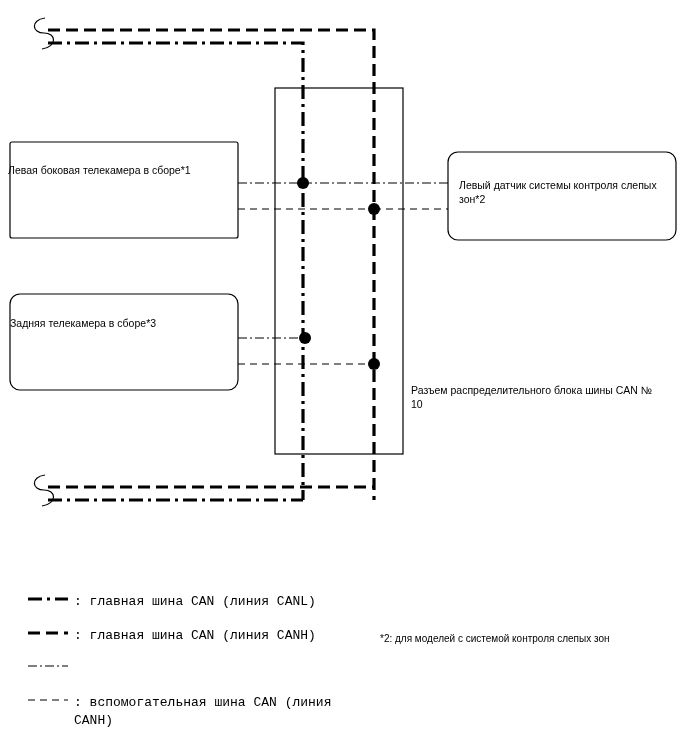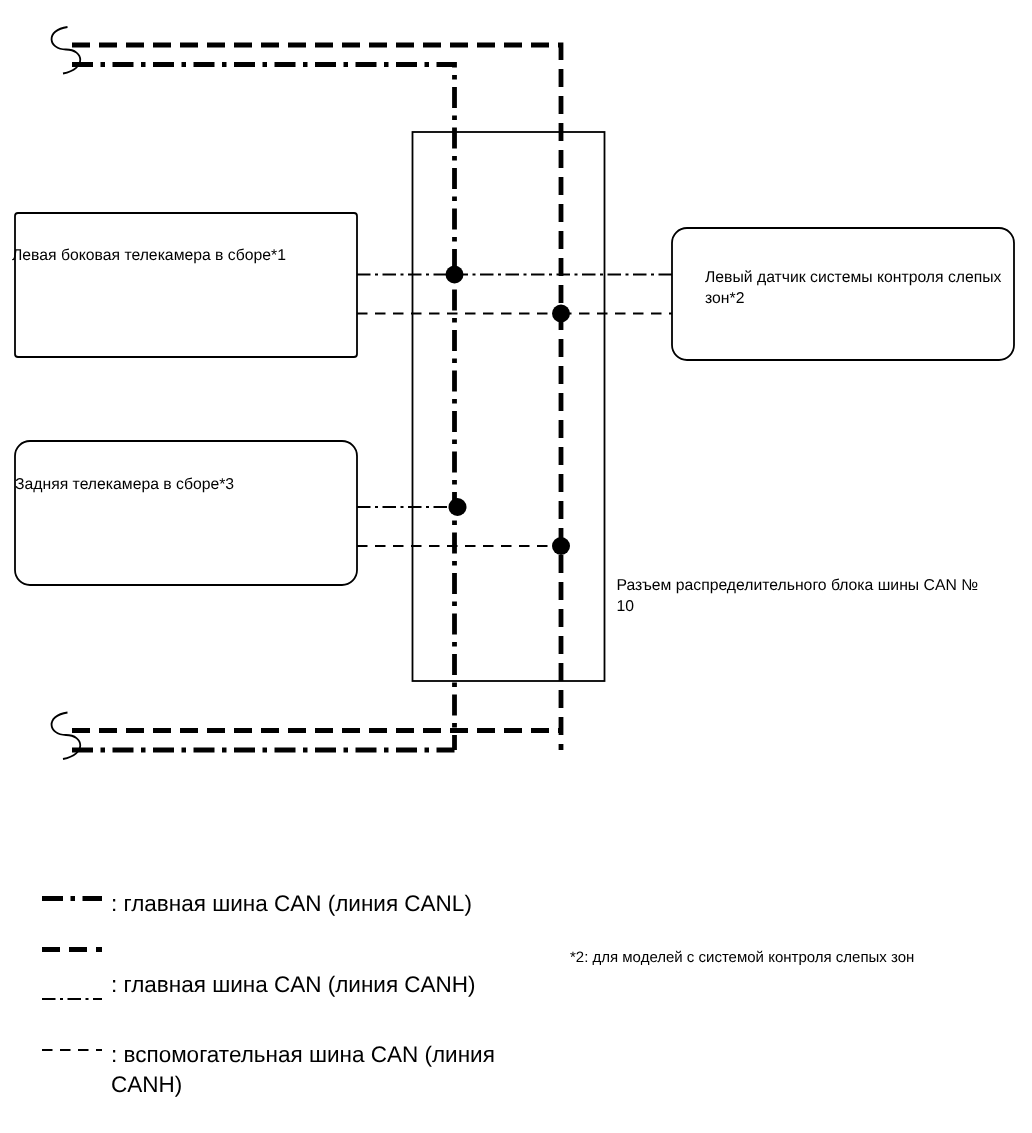--- a/index.html
+++ b/index.html
@@ -39,24 +39,25 @@
   }
   .note-text {
     position: absolute;
     font-size: 10.5px;
     line-height: 1.35;
     color: #000;
     white-space: pre-line;
   }
   .legend-label {
     position: absolute;
-    font-size: 15px;
+    font-size: 13px;
     line-height: 1.35;
     color: #000;
     white-space: pre-line;
+    font-family: Liberation Mono, monospace;
   }
   .footnote {
     position: absolute;
     font-size: 10px;
     line-height: 1.4;
     color: #000;
     white-space: pre-line;
   }
 </style>
 </head>
@@ -102,27 +103,27 @@
     <path d="M 28 599 L 68 599" fill="none" stroke="#000000" stroke-width="3.2" stroke-dasharray="14,5,3,5"></path>
     <path d="M 28 633 L 68 633" fill="none" stroke="#000000" stroke-width="3.2" stroke-dasharray="12,6"></path>
     <path d="M 28 666 L 68 666" fill="none" stroke="#000000" stroke-width="1.2" stroke-dasharray="9,3,2,3"></path>
     <path d="M 28 700 L 68 700" fill="none" stroke="#000000" stroke-width="1.2" stroke-dasharray="7,5"></path>
   </svg>
 
   <div class="box-label" style="left:8px; top:163px; width:210px;">Левая боковая телекамера в сборе*1</div>
 
   <div class="box-label" style="left:10px; top:316px; width:210px;">Задняя телекамера в сборе*3</div>
 
-  <div class="box-label" style="left:459px; top:178px; width:208px;margin-left:11px;">Левый датчик системы контроля слепых зон*2</div>
+  <div class="box-label" style="left:459px; top:178px; width:208px;">Левый датчик системы контроля слепых зон*2</div>
 
   <div class="note-text" style="left:411px; top:383px; width:250px;">Разъем распределительного блока шины CAN № 10</div>
 
   <div class="legend-label" style="left:74px; top:593px; width:300px;">: главная шина CAN (линия CANL)</div>
 
-  <div class="legend-label" style="left:74px; top:627px; width:300px;margin-top:20px;">: главная шина CAN (линия CANH)</div>
+  <div class="legend-label" style="left:74px; top:627px; width:300px;">: главная шина CAN (линия CANH)</div>
 
 
   <div class="legend-label" style="left:74px; top:694px; width:300px;">: вспомогательная шина CAN (линия CANH)</div>
 
 
   <div class="footnote" style="left:380px; top:632px; width:300px;">*2: для моделей с системой контроля слепых зон</div>
 
 
 </div>
 

